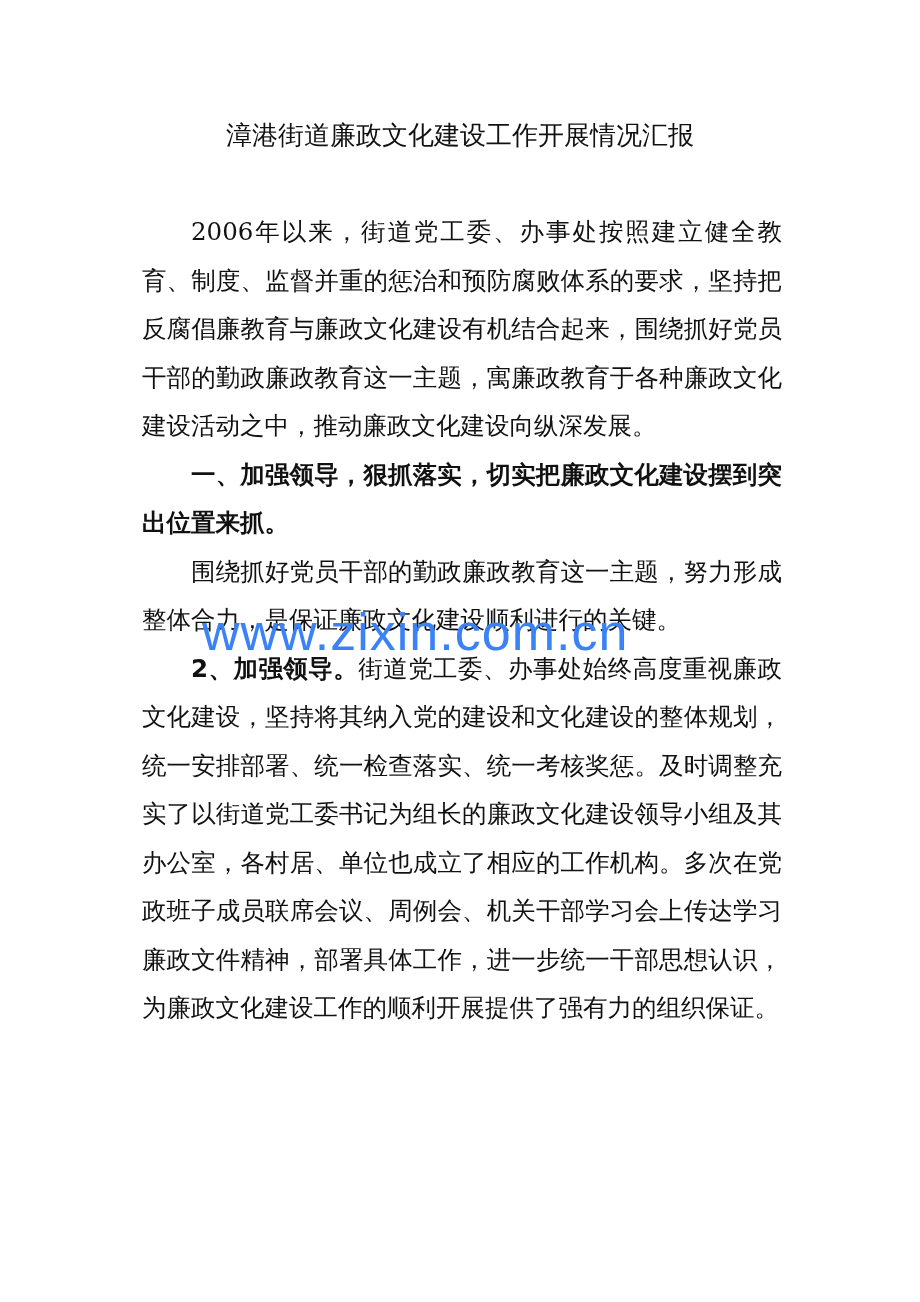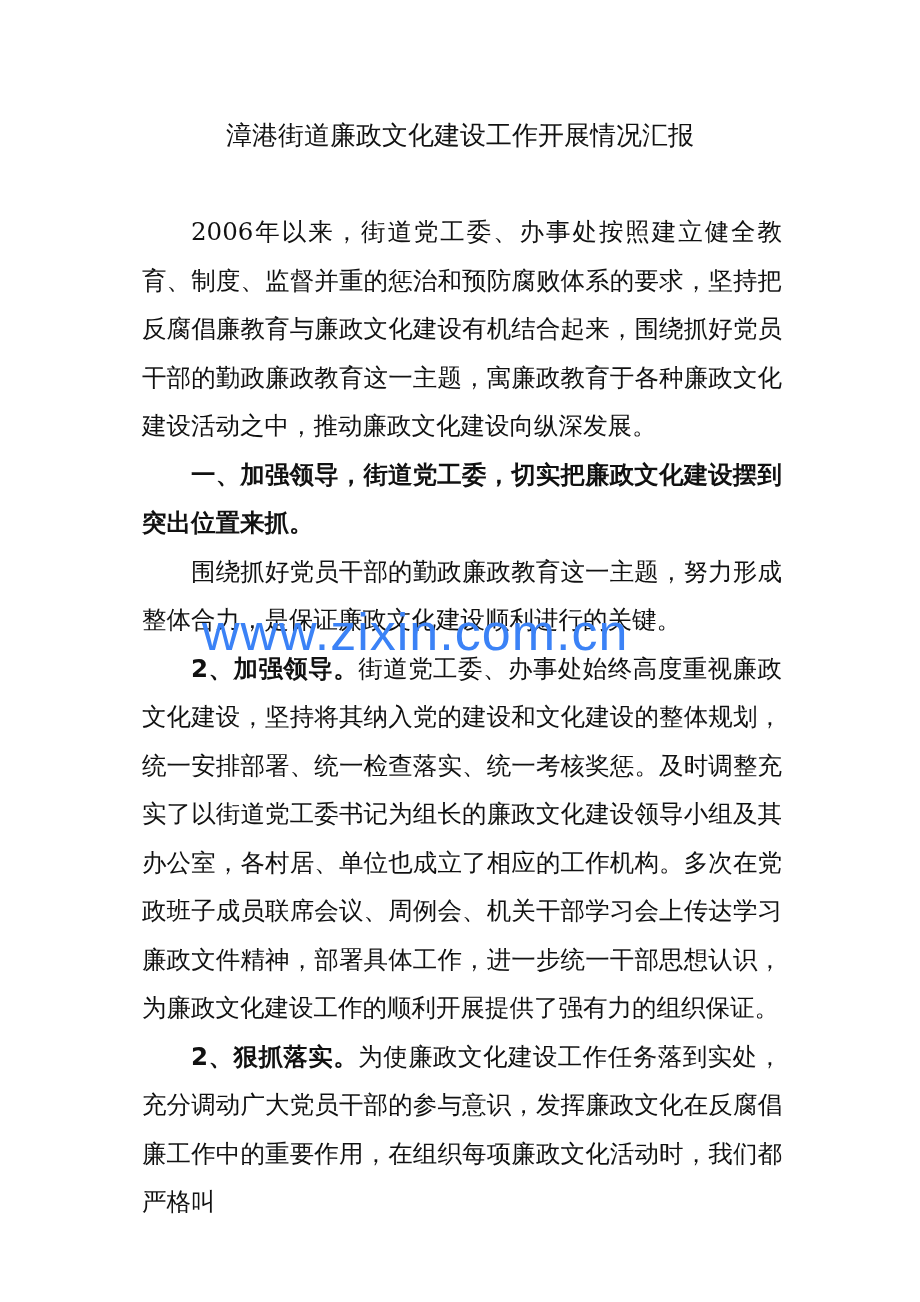--- a/index.html
+++ b/index.html
@@ -25,20 +25,19 @@
   }
 </style>
 </head>
 <body>
 
 <div class="page">
   <div class="title">漳港街道廉政文化建设工作开展情况汇报</div>
 
   <div class="body">
     <p>2006年以来，街道党工委、办事处按照建立健全教育、制度、监督并重的惩治和预防腐败体系的要求，坚持把反腐倡廉教育与廉政文化建设有机结合起来，围绕抓好党员干部的勤政廉政教育这一主题，寓廉政教育于各种廉政文化建设活动之中，推动廉政文化建设向纵深发展。</p>
-    <p class="h1">一、加强领导，街道党工委，切实把廉政文化建设摆到突出位置来抓。</p>
+    <p class="h1">一、加强领导，狠抓落实，切实把廉政文化建设摆到突出位置来抓。</p>
     <p>围绕抓好党员干部的勤政廉政教育这一主题，努力形成整体合力，是保证廉政文化建设顺利进行的关键。</p>
     <p><b>2、加强领导。</b><span>街道党工委、办事处始终高度重视廉政文化建设，坚持将其纳入党的建设和文化建设的整体规划，统一安排部署、统一检查落实、统一考核奖惩。及时调整充实了以街道党工委书记为组长的廉政文化建设领导小组及其办公室，各村居、单位也成立了相应的工作机构。多次在党政班子成员联席会议、周例会、机关干部学习会上传达学习廉政文件精神，部署具体工作，进一步统一干部思想认识，为廉政文化建设工作的顺利开展提供了强有力的组织保证。</span></p>
-    <p><b>2、狠抓落实。</b><span>为使廉政文化建设工作任务落到实处，充分调动广大党员干部的参与意识，发挥廉政文化在反腐倡廉工作中的重要作用，在组织每项廉政文化活动时，我们都严格叫</span></p>
   </div>
 
   <div class="watermark">www.zixin.com.cn</div>
 </div>
 
 </body></html>

